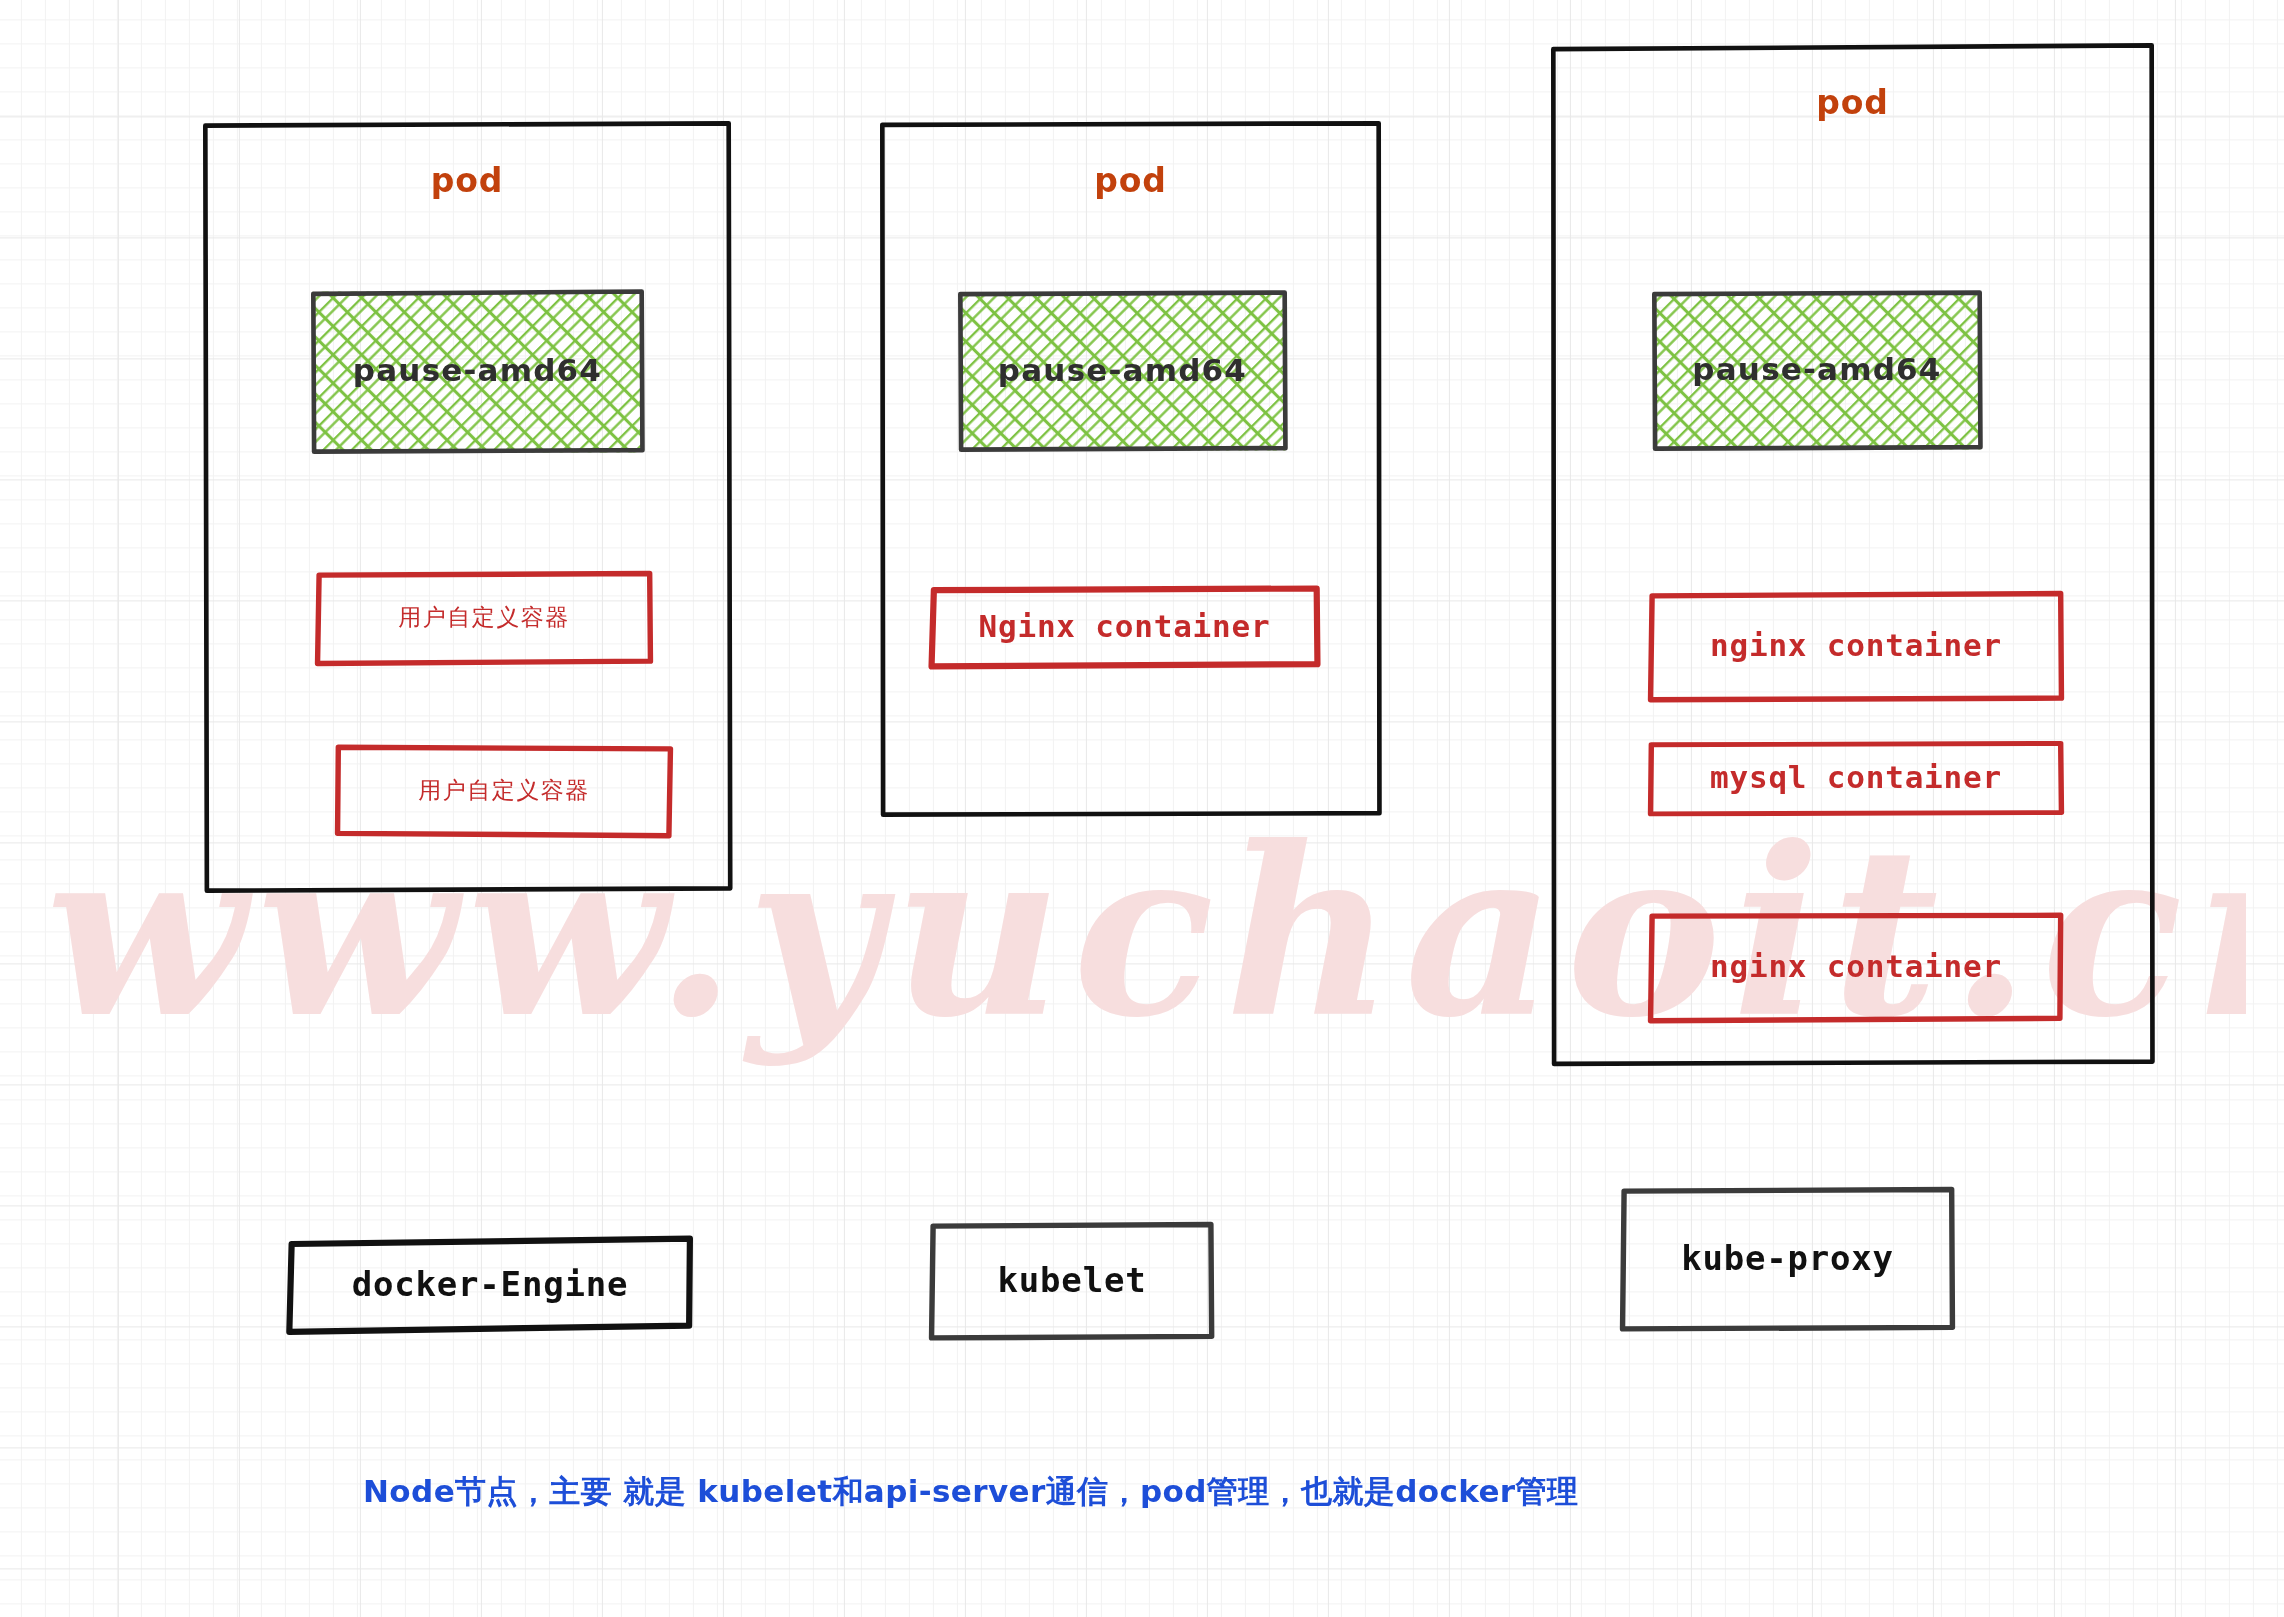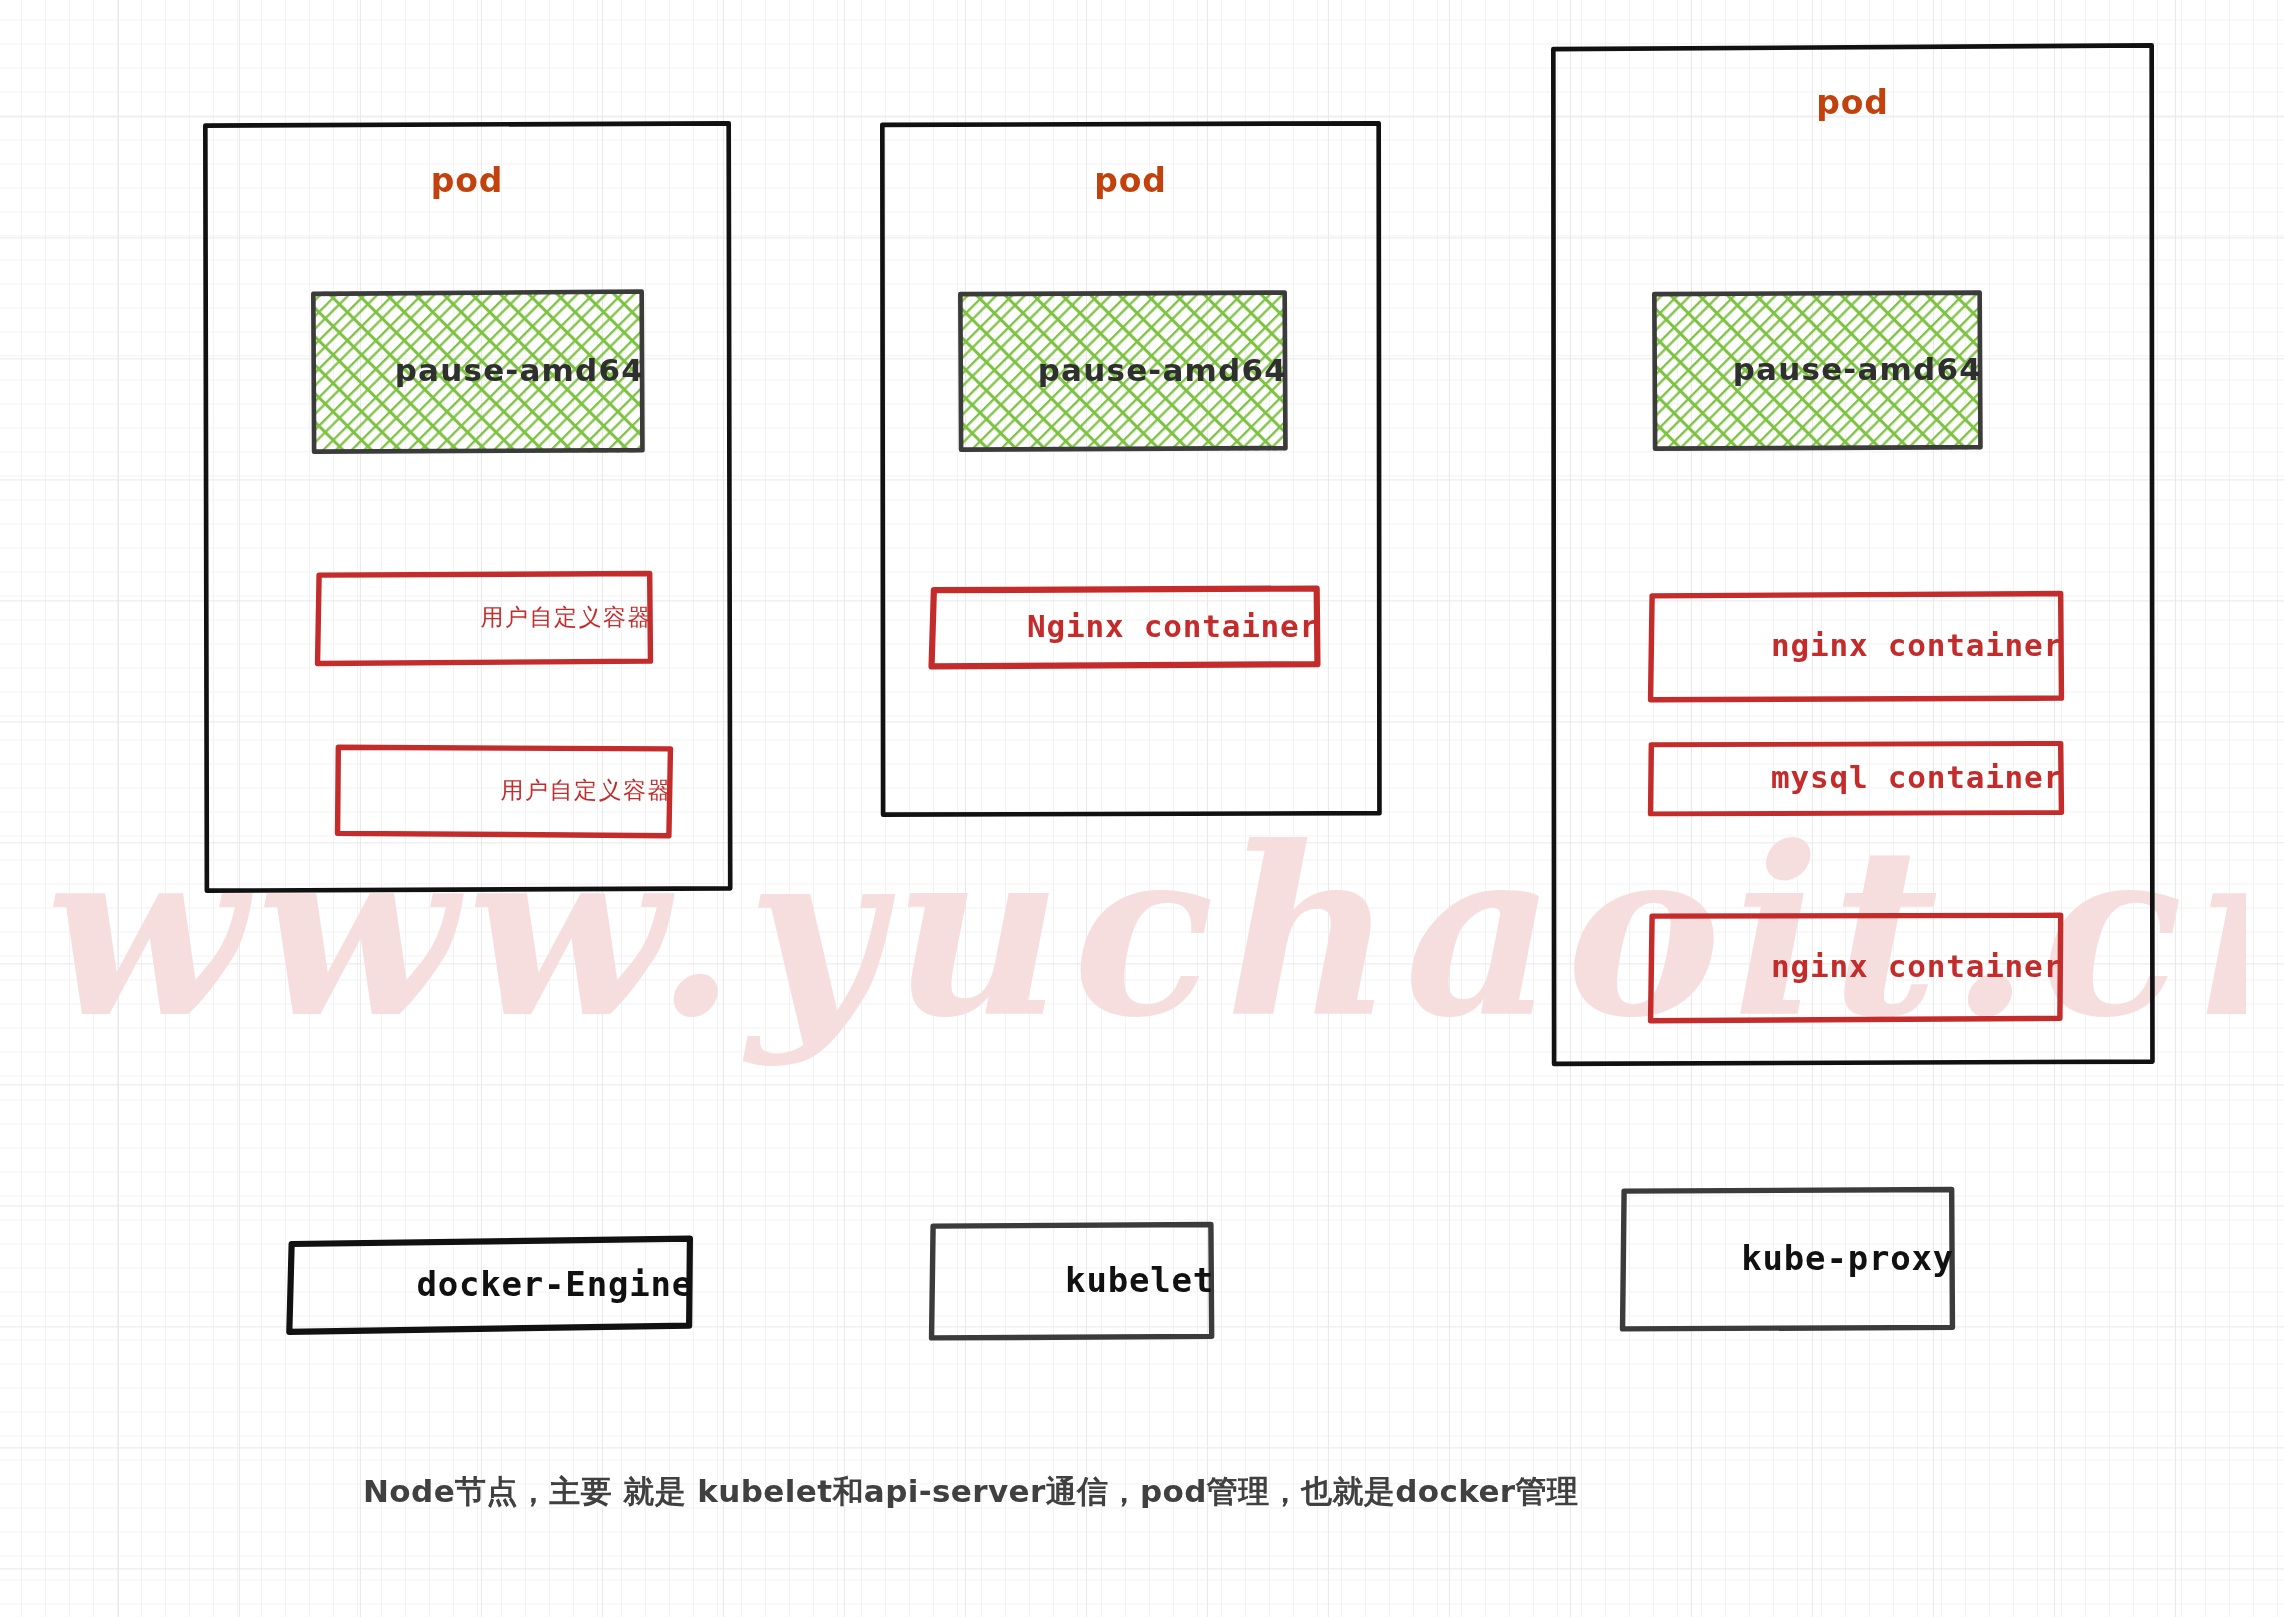--- a/index.html
+++ b/index.html
@@ -60,21 +60,21 @@
   .hand-box > svg {
     position: absolute;
     inset: 0;
     width: 100%;
     height: 100%;
     overflow: visible;
   }
   .hand-box > .box-label {
     position: absolute;
     width: 100%;
-    text-align: right;
+    text-align: center;
     white-space: nowrap;
   }
 
   
   .pod-frame { z-index: 3; }
   .pod-frame .pod-title {
     position: absolute;
     top: 40px;
     width: 100%;
     text-align: center;
@@ -123,21 +123,21 @@
     color: #111111;
     letter-spacing: 0.8px;
   }
 
   
   #caption {
     position: absolute;
     left: 363px;
     top: 1469px;
     z-index: 5;
-    color: #404040;
+    color: #1d4ed8;
     font-family: "DejaVu Sans", sans-serif;
     font-size: 31px;
     font-weight: 700;
     line-height: 1.45;
     letter-spacing: 0.4px;
     white-space: nowrap;
   }
   #caption .cap-line { display: block; }
 </style>
 </head>

